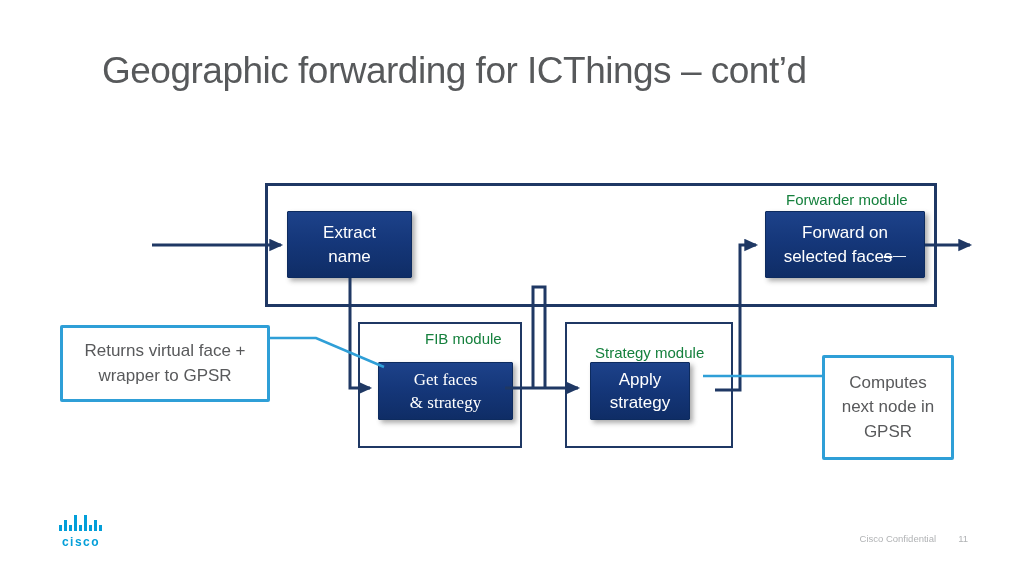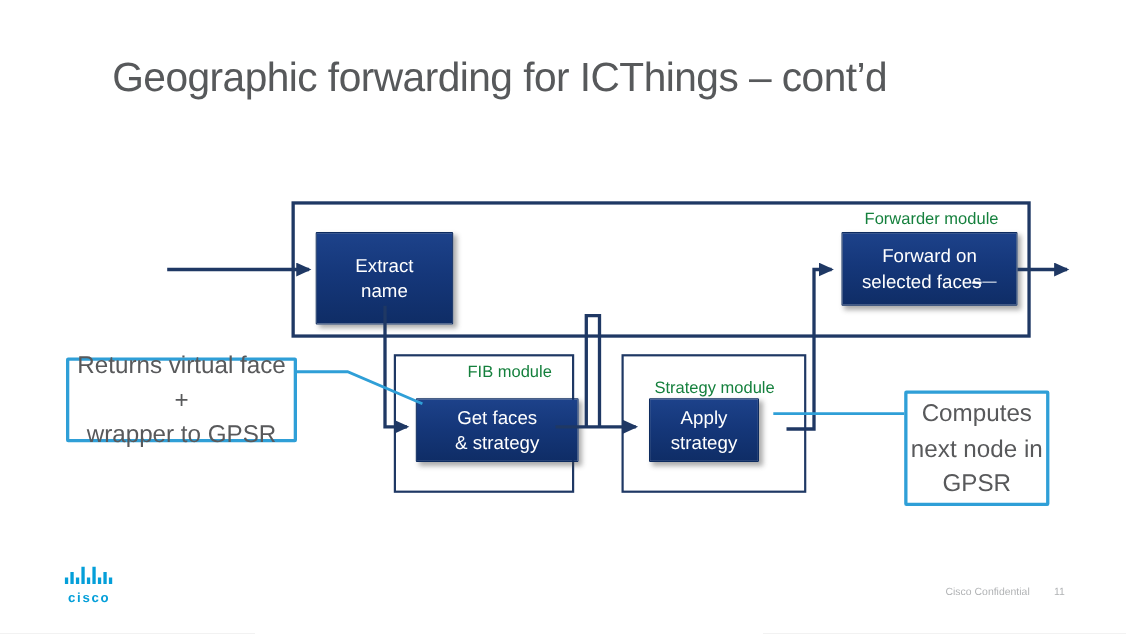--- a/index.html
+++ b/index.html
@@ -27,29 +27,29 @@
     position:absolute;box-sizing:border-box;
     background:linear-gradient(180deg,#1d428a 0%,#15377a 45%,#0f2d66 100%);
     border:1px solid #0d2b5f;border-radius:1px;
     box-shadow:3px 3px 5px rgba(70,70,70,0.45);
     color:#ffffff;font-size:17px;line-height:1.38;
     display:flex;align-items:center;justify-content:center;text-align:center;
   }
   .pbox .inner{width:100%;}
   .struck{text-decoration:line-through;text-decoration-thickness:1.5px;}
   .strike-tail{display:inline-block;width:13px;height:1.5px;background:#e9eef5;vertical-align:middle;margin-left:1px;margin-bottom:1px;}
-  .extract{left:287px;top:211px;width:125px;height:84px;}
+  .extract{left:287px;top:211px;width:125px;height:67px;}
   .forward{left:765px;top:211px;width:160px;height:67px;}
-  .getfaces{left:378px;top:362px;width:148px;height:58px;}
+  .getfaces{left:378px;top:362px;width:135px;height:58px;font-family:Liberation Serif, serif;}
   .apply{left:590px;top:362px;width:100px;height:58px;}
   
   .callout{
     position:absolute;box-sizing:border-box;background:#ffffff;
     border:3px solid #2f9fd7;border-radius:2px;
-    color:#58595b;font-size:22px;line-height:1.45;
+    color:#58595b;font-size:17px;line-height:1.45;
     display:flex;align-items:center;justify-content:center;text-align:center;
   }
   .callout-left{left:60px;top:325px;width:210px;height:77px;}
   .callout-right{left:822px;top:355px;width:132px;height:105px;}
   
   .wires{position:absolute;left:0;top:0;pointer-events:none;}
   
   .footer{
     position:absolute;right:56px;top:533px;font-size:9.5px;color:#b1b3b5;
     display:flex;align-items:baseline;white-space:nowrap;

